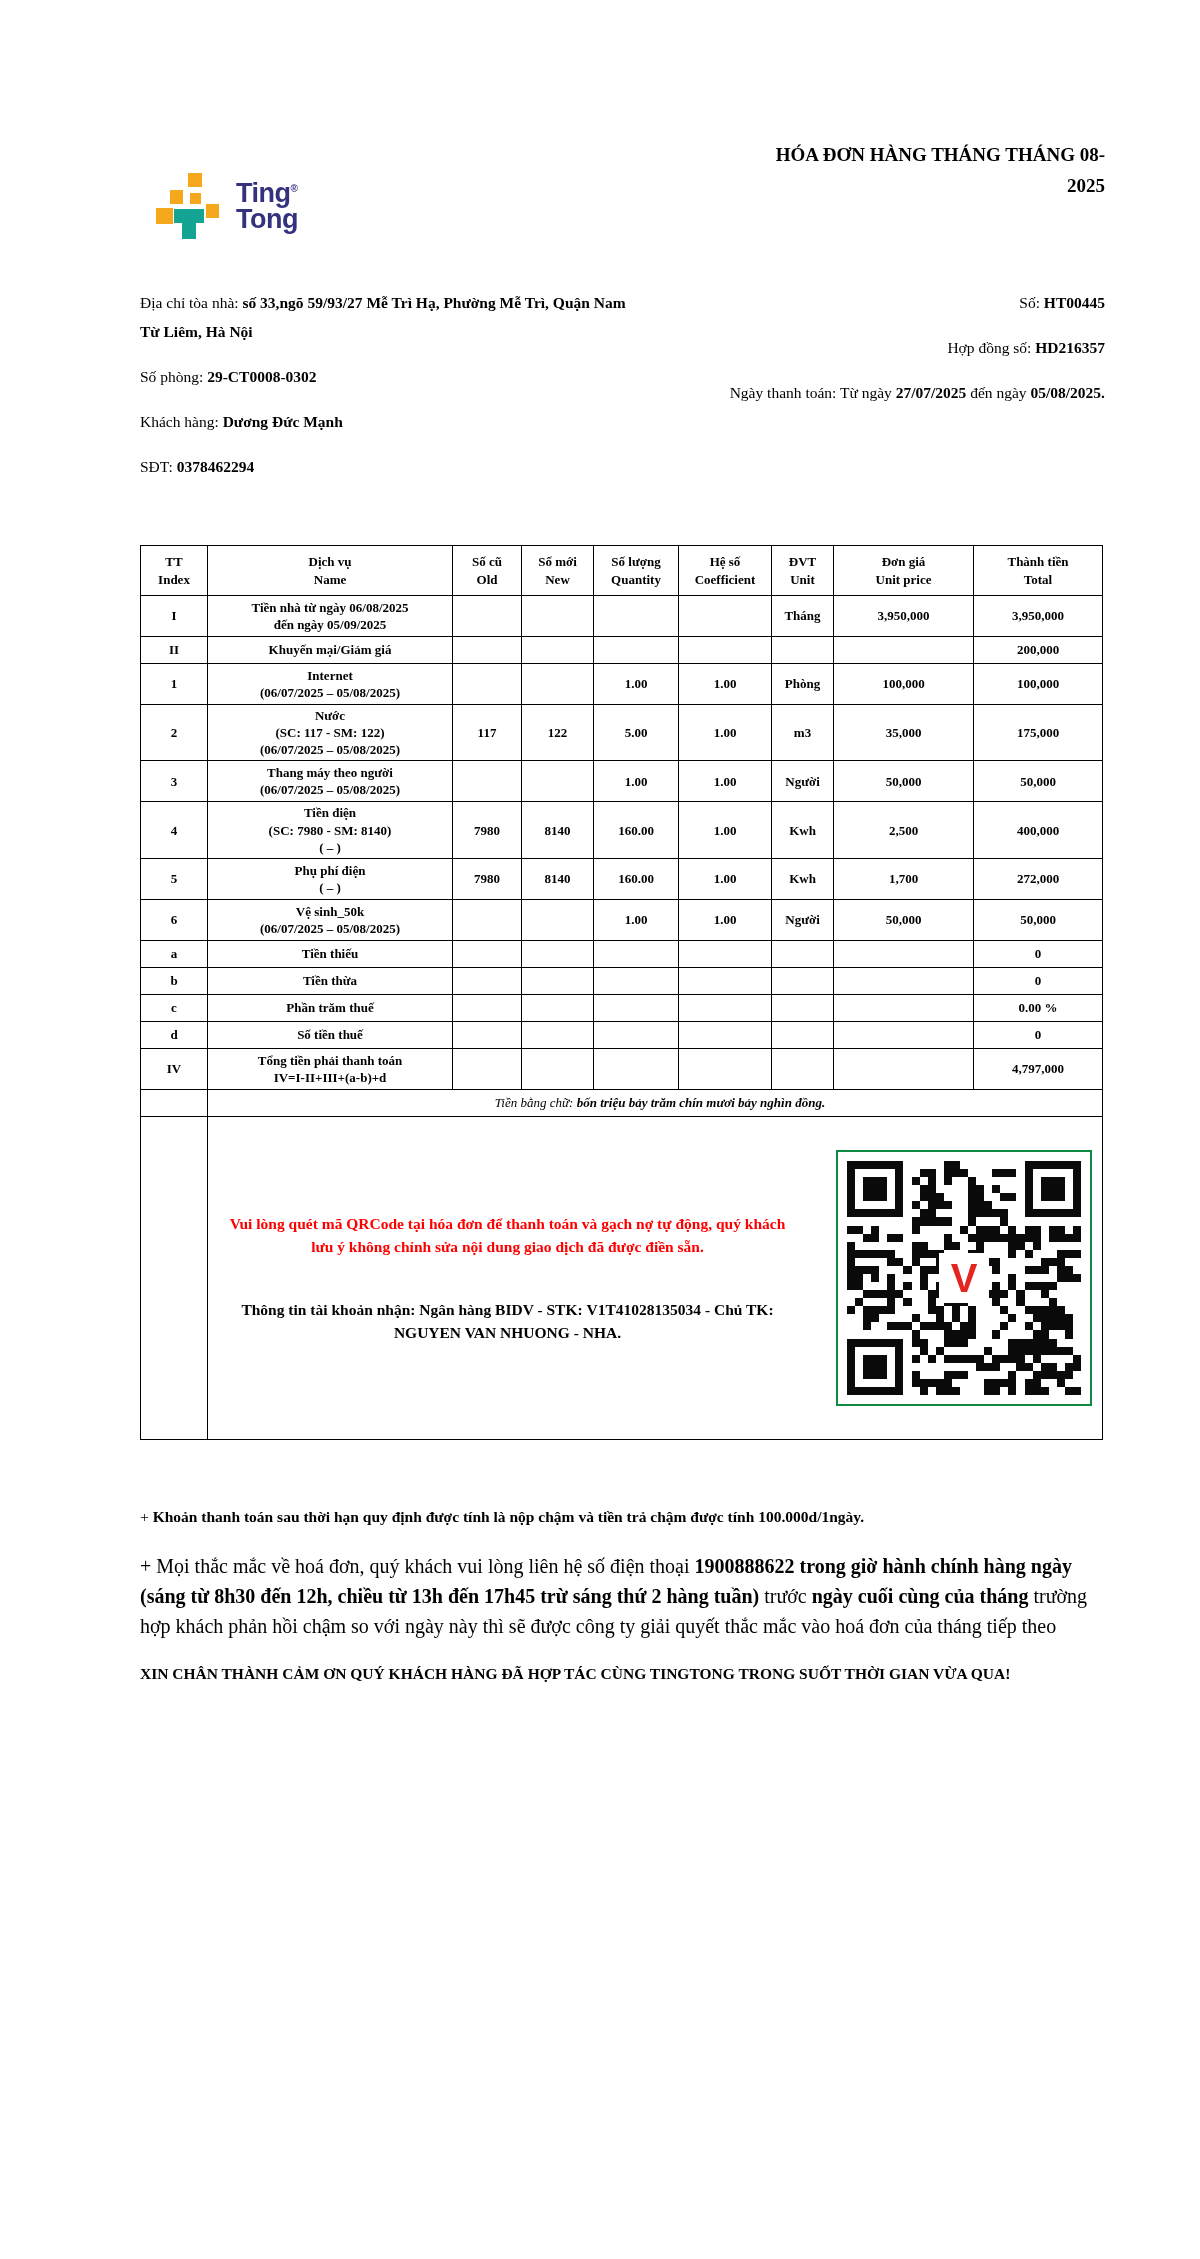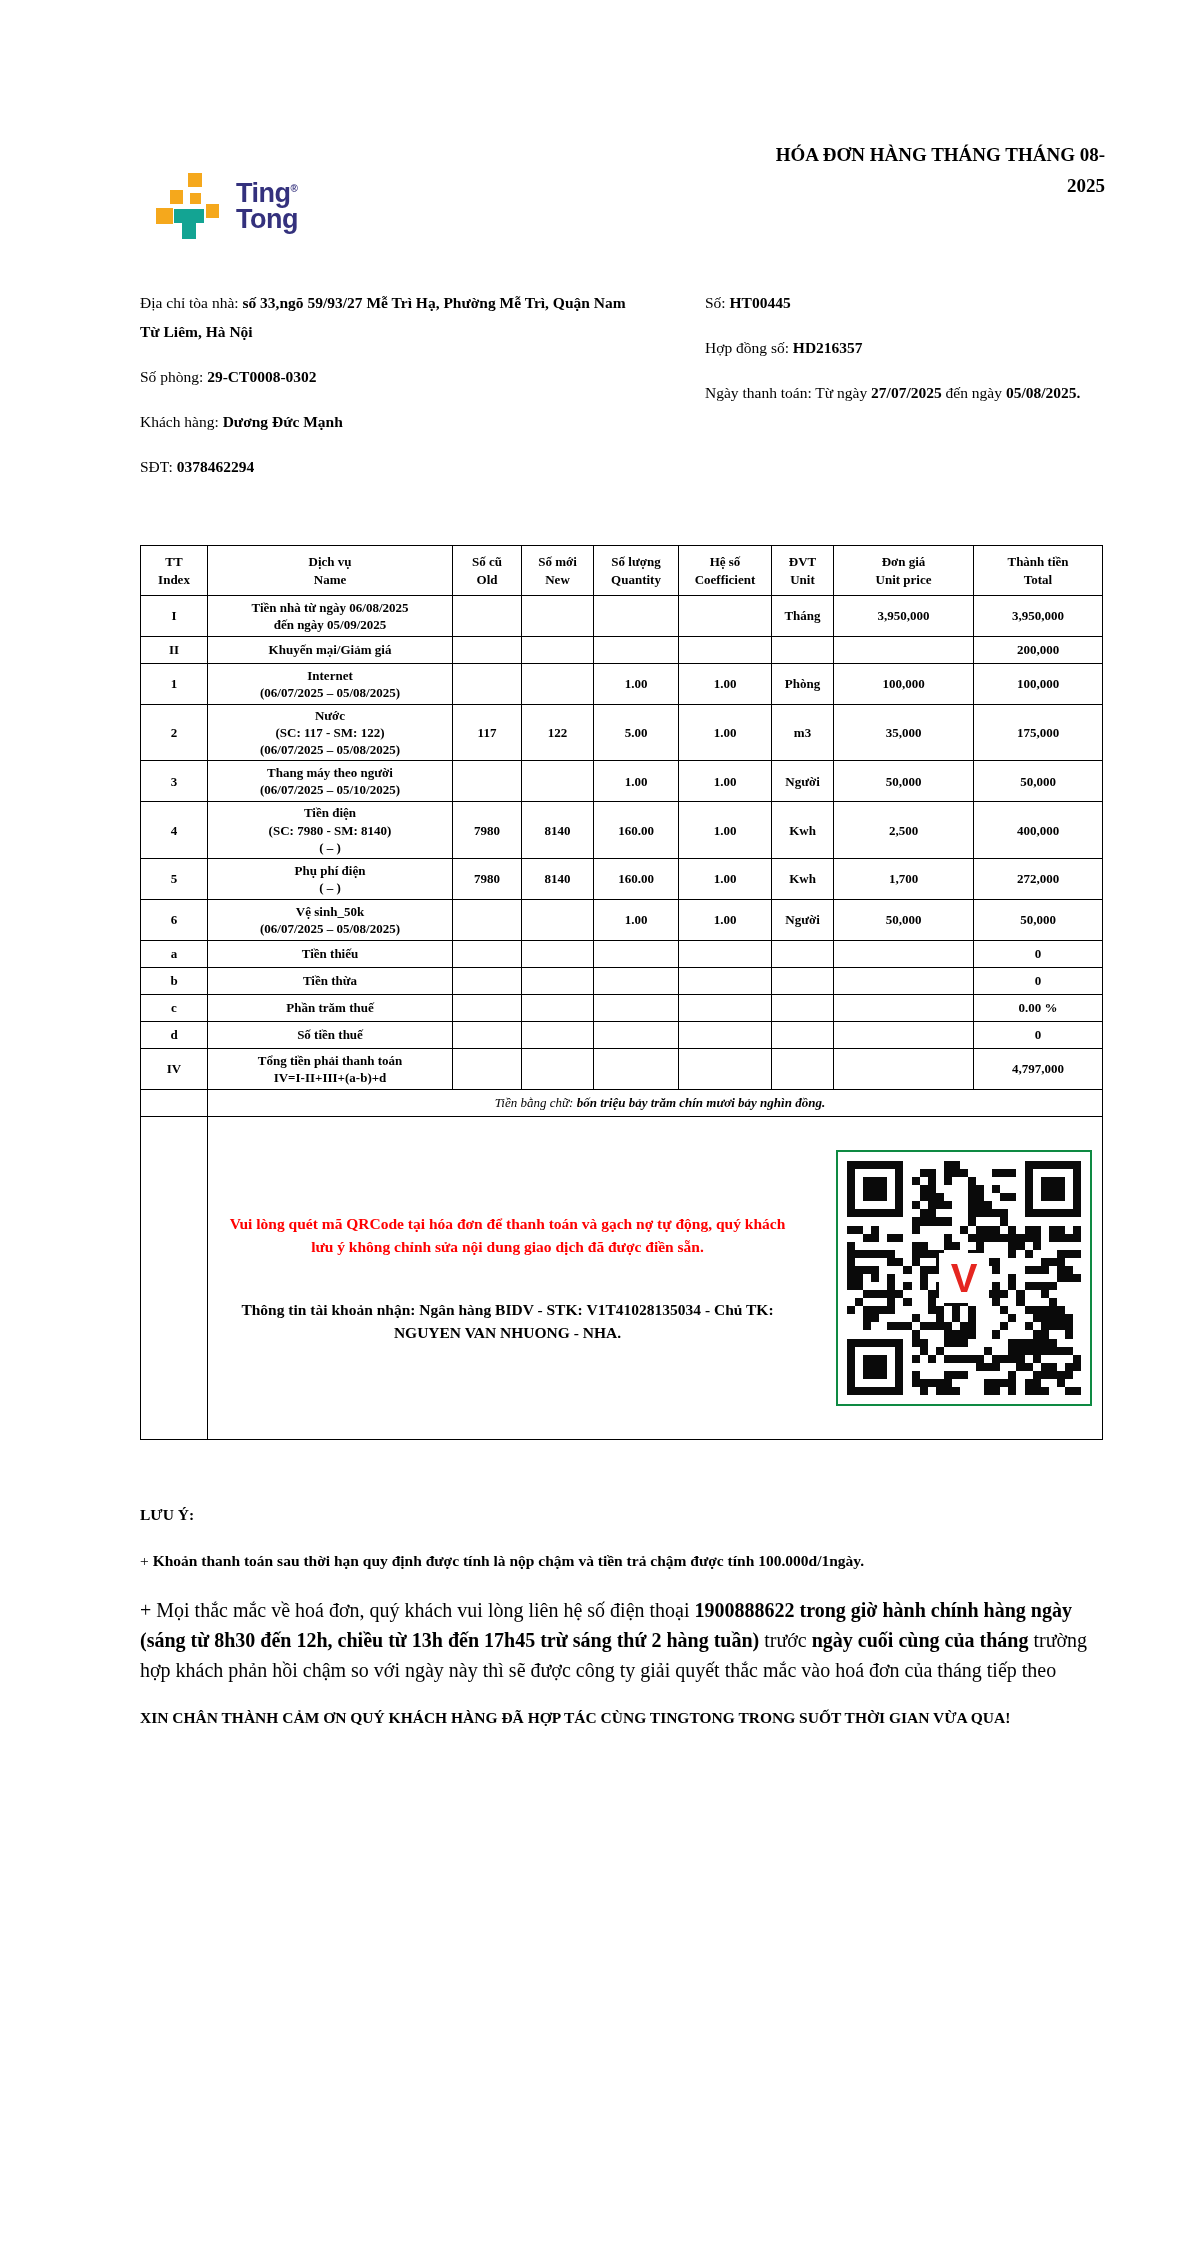--- a/index.html
+++ b/index.html
@@ -20,21 +20,21 @@
   .logo-mark{width:72px;height:76px;display:block;}
   .logo-text{margin-left:8px;font-family:"Liberation Sans","DejaVu Sans",sans-serif;
     font-weight:bold;color:var(--brand-navy);font-size:27px;line-height:0.98;letter-spacing:-0.5px;}
   .logo-text .reg{font-size:10px;vertical-align:super;}
   .title{width:330px;text-align:right;font-weight:bold;font-size:19px;line-height:1.62;margin-top:-28px;}
 
   
   .info{display:flex;justify-content:space-between;margin-top:44px;font-size:15.5px;}
   .info p{margin:0 0 16px 0;line-height:29px;}
   .info-left{width:505px;}
-  .info-right{width:400px;text-align:left;}
+  .info-right{width:400px;text-align:right;}
 
   
   table.inv{border-collapse:collapse;table-layout:fixed;width:962px;margin-top:48px;}
   table.inv th,table.inv td{
     border:1.5px solid #000;font-weight:bold;font-size:13px;line-height:1.32;
     padding:2px 4px;white-space:pre-line;vertical-align:middle;text-align:center;
   }
   table.inv th{height:50px;}
   td.al-l{text-align:left;padding-left:5px;}
   td.al-r{text-align:right;padding-right:7px;}
@@ -183,21 +183,21 @@
             <td class="al-c">122</td>
             <td class="al-c">5.00</td>
             <td class="al-c">1.00</td>
             <td class="al-c">m3</td>
             <td class="al-r">35,000</td>
             <td class="al-r">175,000</td>
           </tr>
           <tr class="h2">
             <td class="al-c">3</td>
             <td class="al-l">Thang máy theo người
-(06/07/2025 – 05/10/2025)</td>
+(06/07/2025 – 05/08/2025)</td>
             <td class="al-c"></td>
             <td class="al-c"></td>
             <td class="al-c">1.00</td>
             <td class="al-c">1.00</td>
             <td class="al-c">Người</td>
             <td class="al-r">50,000</td>
             <td class="al-r">50,000</td>
           </tr>
           <tr class="h3">
             <td class="al-c">4</td>
@@ -726,20 +726,19 @@
                   </svg>
                 <div class="qr-v"><span>V</span></div>
               </div>
             </div>
           </td>
         </tr>
       </tbody>
     </table>
 
     <div class="footer">
-      <h3>LƯU Ý:</h3>
       <p><span>+ </span><b>Khoản thanh toán sau thời hạn quy định được tính là nộp chậm và tiền trả chậm được tính 100.000d/1ngày.</b></p>
       <p class="p2"><span>+ Mọi thắc mắc về hoá đơn, quý khách vui lòng liên hệ số điện thoại </span><b>1900888622 trong giờ hành chính hàng ngày (sáng từ 8h30 đến 12h, chiều từ 13h đến 17h45 trừ sáng thứ 2 hàng tuần)</b><span> trước </span><b>ngày cuối cùng của tháng</b><span> trường hợp khách phản hồi chậm so với ngày này thì sẽ được công ty giải quyết thắc mắc vào hoá đơn của tháng tiếp theo</span></p>
       <p class="thanks">XIN CHÂN THÀNH CẢM ƠN QUÝ KHÁCH HÀNG ĐÃ HỢP TÁC CÙNG TINGTONG TRONG SUỐT THỜI GIAN VỪA QUA!</p>
     </div>
 
   </div>
 </div>
 
 </body></html>

